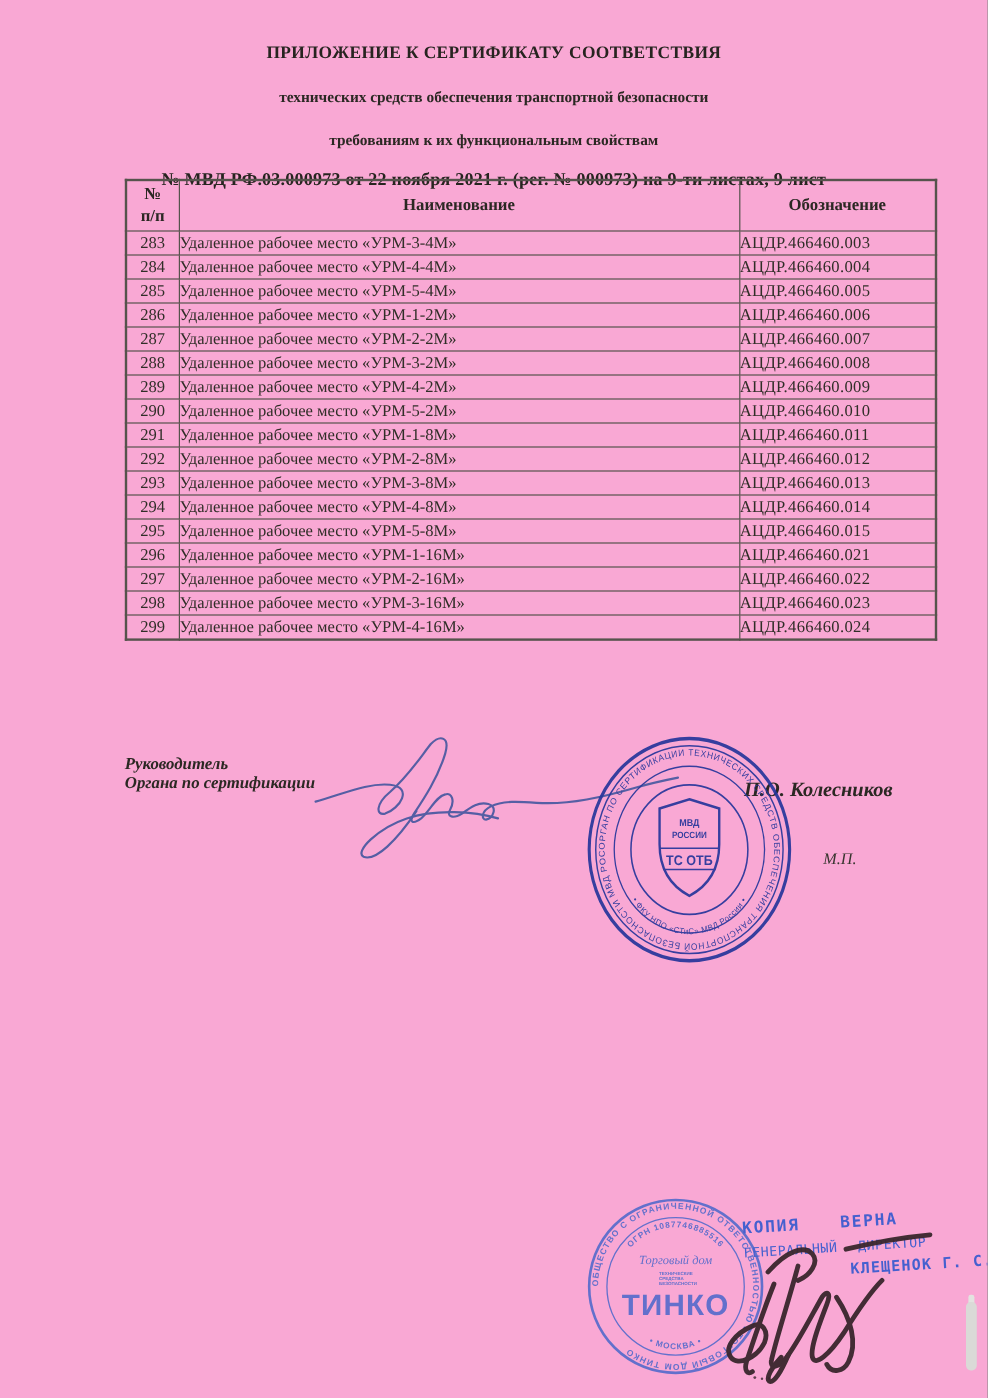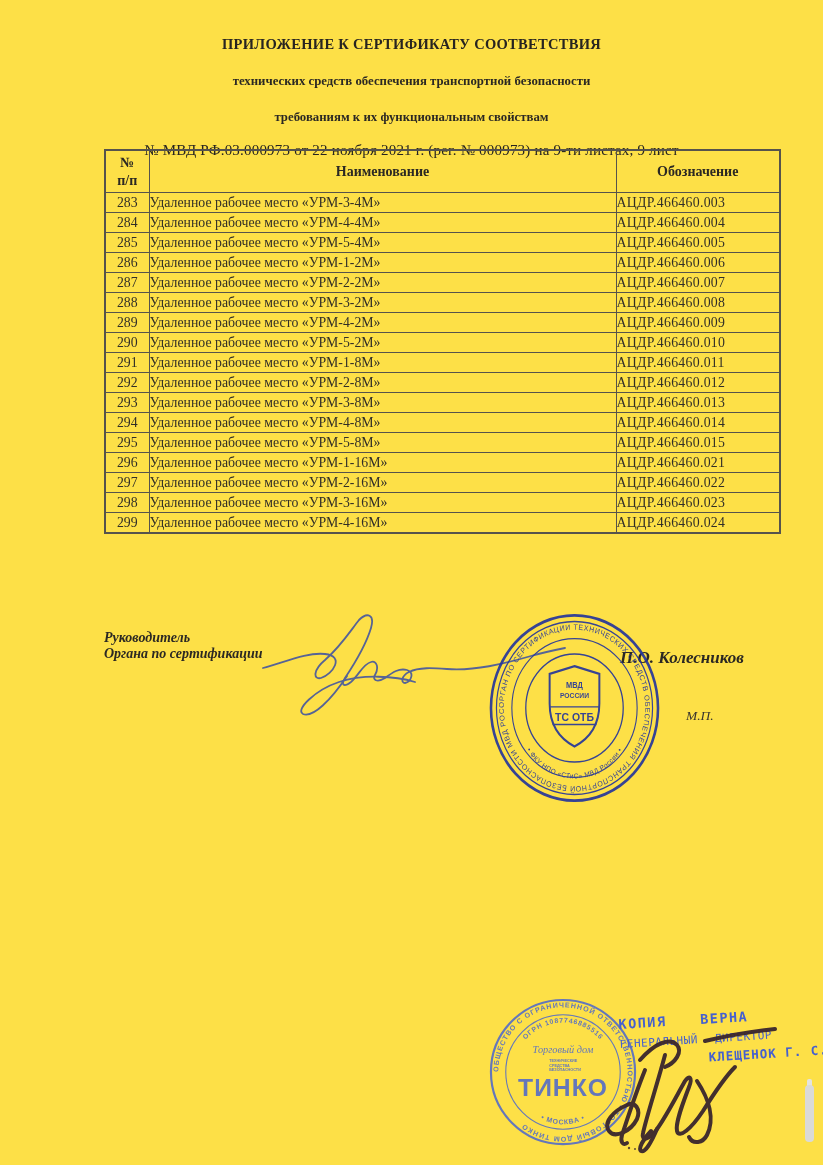--- a/index.html
+++ b/index.html
@@ -1,26 +1,26 @@
 <!DOCTYPE html>
 <html><head>
 <meta charset="utf-8">
 <style>
   html,body { margin:0; padding:0; background:#888; }
   .page {
     position:relative; width:823px; height:1165px; margin:0 auto;
-    background:#fde047; overflow:hidden;
+    background:#f9a8d4; overflow:hidden;
     font-family:"Liberation Serif","DejaVu Serif",serif;
     color:#2e2b26;
   }
   
   .titles { position:absolute; top:36px; left:0; width:100%; text-align:center; }
   .doc-title   { font-size:14.5px; font-weight:bold; letter-spacing:.3px; color:#272420; }
   .doc-sub     { font-size:12.8px; font-weight:bold; margin-top:21px; color:#2b2823; }
-  .cert-line   { font-size:15px;  font-weight:normal; margin-top:17px; color:#272420; letter-spacing:.2px; }
+  .cert-line   { font-size:15px;  font-weight:bold; margin-top:17px; color:#272420; letter-spacing:.2px; }
   
   table.items { position:absolute; left:104px; top:149px; border-collapse:collapse;
     table-layout:fixed; width:675px; }
   table.items, table.items th, table.items td { border:1px solid #56534c; }
   table.items { border-width:2px; }
   table.items th {
     font-size:14px; font-weight:bold; text-align:center; vertical-align:middle;
     height:41px; line-height:1.25; color:#2b2823; padding:0;
   }
   table.items td {

